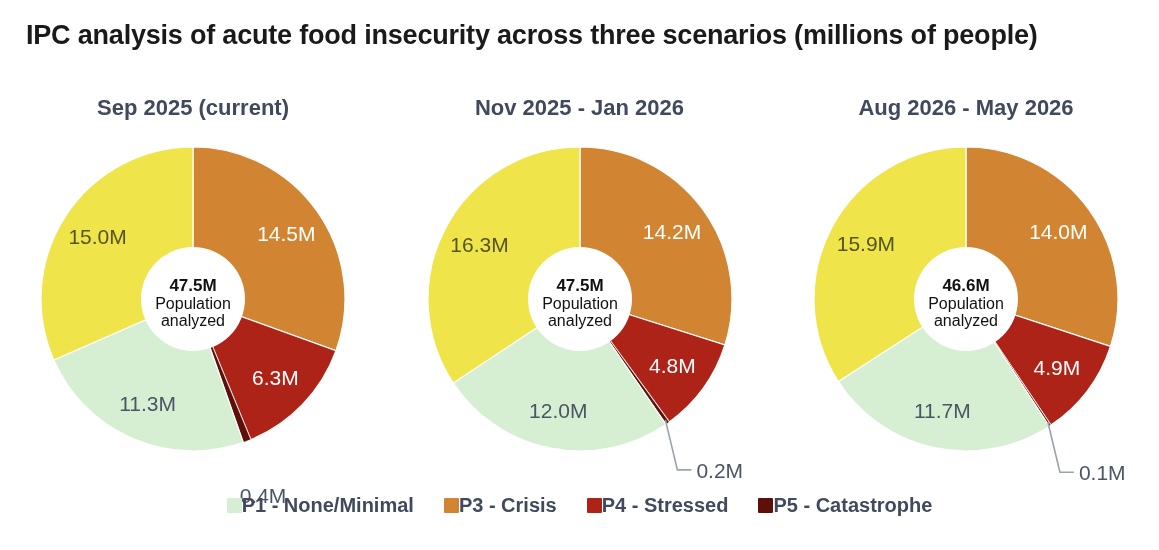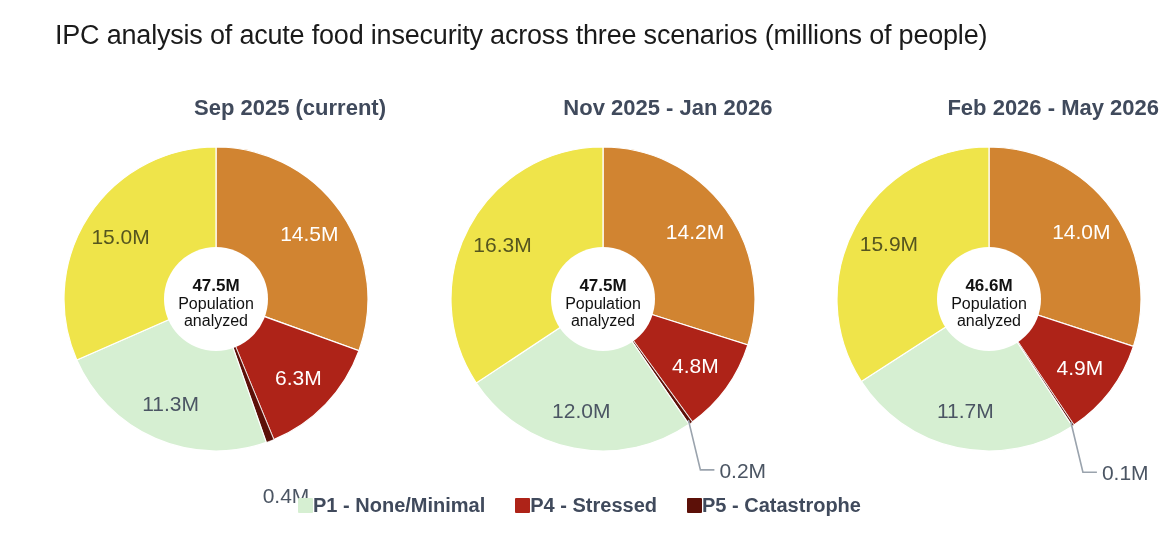--- a/index.html
+++ b/index.html
@@ -13,44 +13,43 @@
     font-family: "Liberation Sans", sans-serif;
     color: #3d4756;
     overflow: hidden;
     position: relative;
   }
   #page-title {
     position: absolute;
     left: 26px;
     top: 20px;
     font-size: 27px;
-    font-weight: 400;
+    font-weight: 700;
     color: #1a1a1a;
     letter-spacing: -0.2px;
     white-space: nowrap;
-    margin-left: 29px;
   }
   #charts-row {
     position: absolute;
     left: 0;
     top: 95px;
     width: 1159px;
     height: 380px;
     display: flex;
     flex-direction: row;
     justify-content: space-between;
     align-items: flex-start;
   }
   .chart-panel {
     width: 386px;
     height: 380px;
     position: relative;
     display: flex;
     flex-direction: column;
-    align-items: flex-end;
+    align-items: center;
   }
   .panel-title {
     font-size: 22px;
     font-weight: bold;
     color: #404a5c;
     text-align: center;
     margin: 0 0 8px 0;
     white-space: nowrap;
   }
   .donut-wrap {
@@ -155,21 +154,21 @@
           <text x="286.4008337113538" y="348.8747186197581" class="callout-label" text-anchor="start">0.2M</text>
           <text x="148.26833404570948" y="288.90949331871326" class="slice-label" text-anchor="middle" fill="#4b5563">12.0M</text>
           <text x="69.56111296316783" y="123.073847060981" class="slice-label" text-anchor="middle" fill="#55551f">16.3M</text>
           <text x="170" y="162" class="center-value" text-anchor="middle">47.5M</text>
           <text x="170" y="180" class="center-line" text-anchor="middle">Population</text>
           <text x="170" y="197" class="center-line" text-anchor="middle">analyzed</text>
         </svg>
       </div>
     </div>
     <div class="chart-panel">
-      <div class="panel-title">Feb 2026 - May 2026</div>
+      <div class="panel-title">Aug 2026 - May 2026</div>
       <div class="donut-wrap">
         <svg class="donut-svg" width="340" height="340" viewBox="0 0 340 340">
           <path d="M 170 170 L 170 18 A 152 152 0 0 1 314.433401977901 217.36024063589696 Z" fill="#d18431" stroke="#ffffff" stroke-width="1.2"></path>
           <path d="M 170 170 L 314.433401977901 217.36024063589696 A 152 152 0 0 1 254.9784417972969 296.02644337480695 Z" fill="#ae2318" stroke="#ffffff" stroke-width="1.2"></path>
           <path d="M 170 170 L 254.9784417972969 296.02644337480695 A 152 152 0 0 1 253.27152540964727 297.1607370848033 Z" fill="#5c1008" stroke="#ffffff" stroke-width="0.6"></path>
           <path d="M 170 170 L 253.27152540964727 297.1607370848033 A 152 152 0 0 1 42.28077226852463 252.4123708412489 Z" fill="#d6efd2" stroke="#ffffff" stroke-width="1.2"></path>
           <path d="M 170 170 L 42.28077226852463 252.4123708412489 A 152 152 0 0 1 169.99999999999997 18 Z" fill="#efe44a" stroke="#ffffff" stroke-width="1.2"></path>
           <circle cx="170" cy="170" r="52" fill="#ffffff"></circle>
           <text x="262.31820127788774" y="110.11689516166729" class="slice-label" text-anchor="middle" fill="#ffffff">14.0M</text>
           <text x="260.94671256249933" y="245.73642028847684" class="slice-label" text-anchor="middle" fill="#ffffff">4.9M</text>
@@ -184,20 +183,24 @@
       </div>
     </div>
   </div>
 
 <div id="legend">
     <div class="legend-item">
       <span class="legend-swatch" style="background: rgb(214, 239, 210);"></span>
       <span class="legend-text">P1 - None/Minimal</span>
     </div>
     <div class="legend-item">
+      <span class="legend-swatch" style="background: rgb(209, 132, 49);"></span>
+      <span class="legend-text">P3 - Crisis</span>
+    </div>
+    <div class="legend-item">
       <span class="legend-swatch" style="background: rgb(174, 35, 24);"></span>
       <span class="legend-text">P4 - Stressed</span>
     </div>
     <div class="legend-item">
       <span class="legend-swatch" style="background: rgb(92, 16, 8);"></span>
       <span class="legend-text">P5 - Catastrophe</span>
     </div>
   </div>
 
 </body></html>

